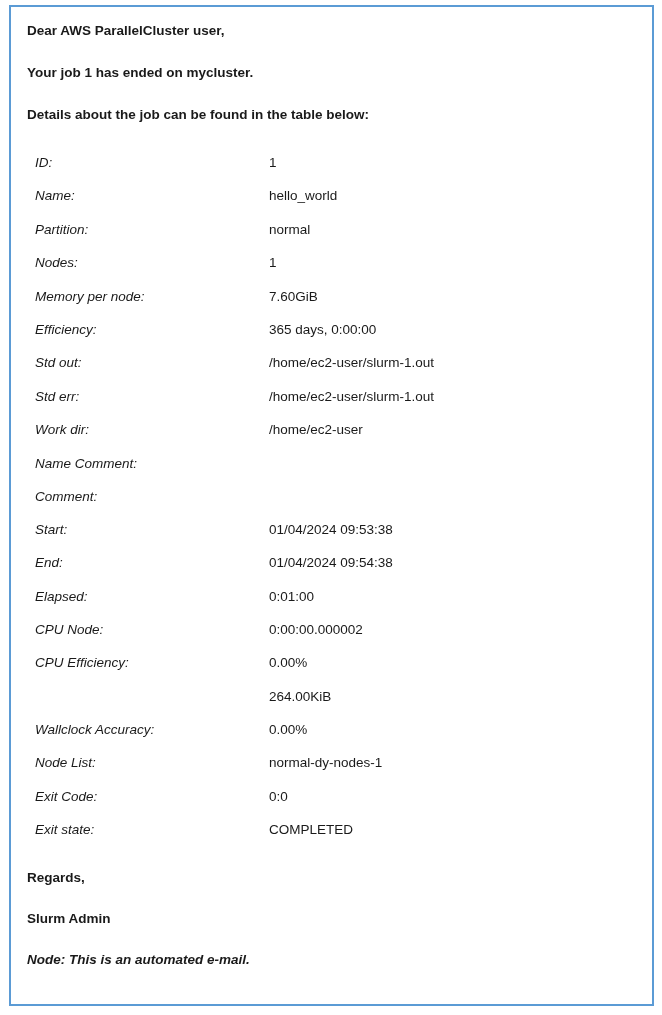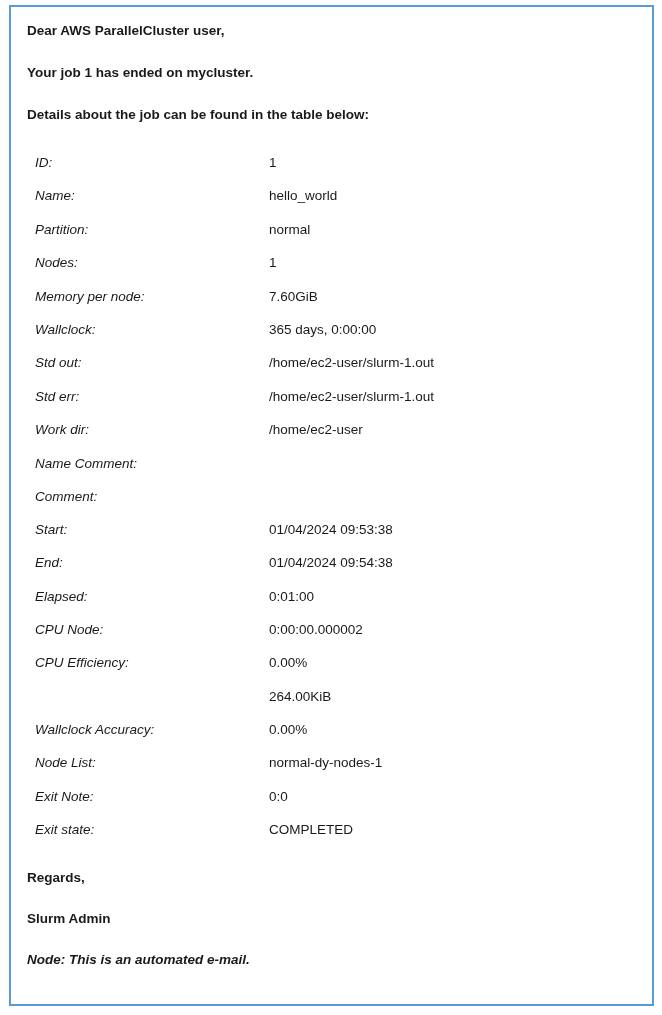--- a/index.html
+++ b/index.html
@@ -37,21 +37,21 @@
   </div>
   <div class="row" style="top:255px">
     <span class="lbl">Nodes:</span>
     <span class="val">1</span>
   </div>
   <div class="row" style="top:289px">
     <span class="lbl">Memory per node:</span>
     <span class="val">7.60GiB</span>
   </div>
   <div class="row" style="top:322px">
-    <span class="lbl">Wallclock:</span>
+    <span class="lbl">Efficiency:</span>
     <span class="val">365 days, 0:00:00</span>
   </div>
   <div class="row" style="top:355px">
     <span class="lbl">Std out:</span>
     <span class="val">/home/ec2-user/slurm-1.out</span>
   </div>
   <div class="row" style="top:389px">
     <span class="lbl">Std err:</span>
     <span class="val">/home/ec2-user/slurm-1.out</span>
   </div>
@@ -92,21 +92,21 @@
   </div>
   <div class="row" style="top:722px">
     <span class="lbl">Wallclock Accuracy:</span>
     <span class="val">0.00%</span>
   </div>
   <div class="row" style="top:755px">
     <span class="lbl">Node List:</span>
     <span class="val">normal-dy-nodes-1</span>
   </div>
   <div class="row" style="top:789px">
-    <span class="lbl">Exit Note:</span>
+    <span class="lbl">Exit Code:</span>
     <span class="val">0:0</span>
   </div>
   <div class="row" style="top:822px">
     <span class="lbl">Exit state:</span>
     <span class="val">COMPLETED</span>
   </div>
 </div>
 
 <div class="line" style="top:870px">Regards,</div>
 <div class="line" style="top:911px">Slurm Admin</div>

